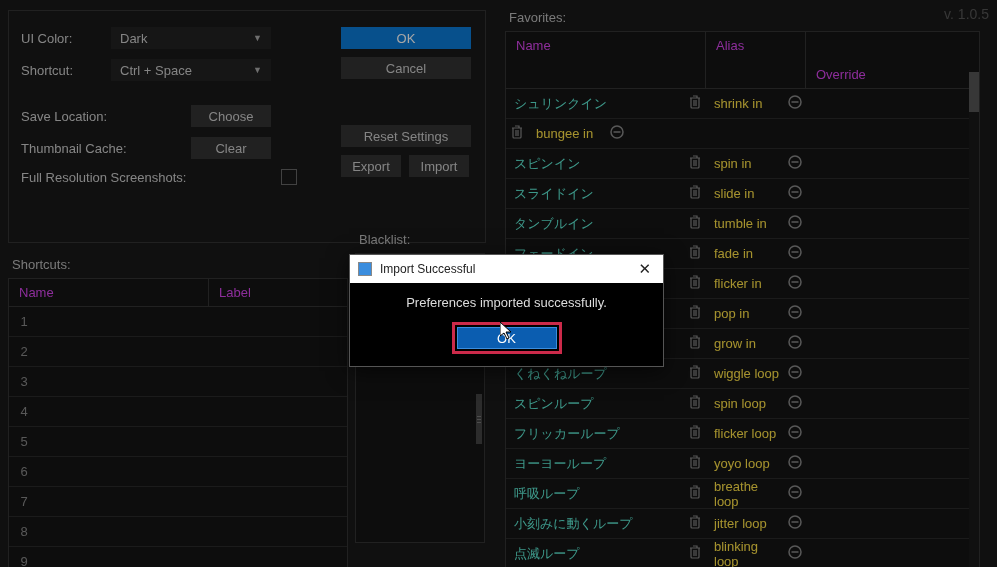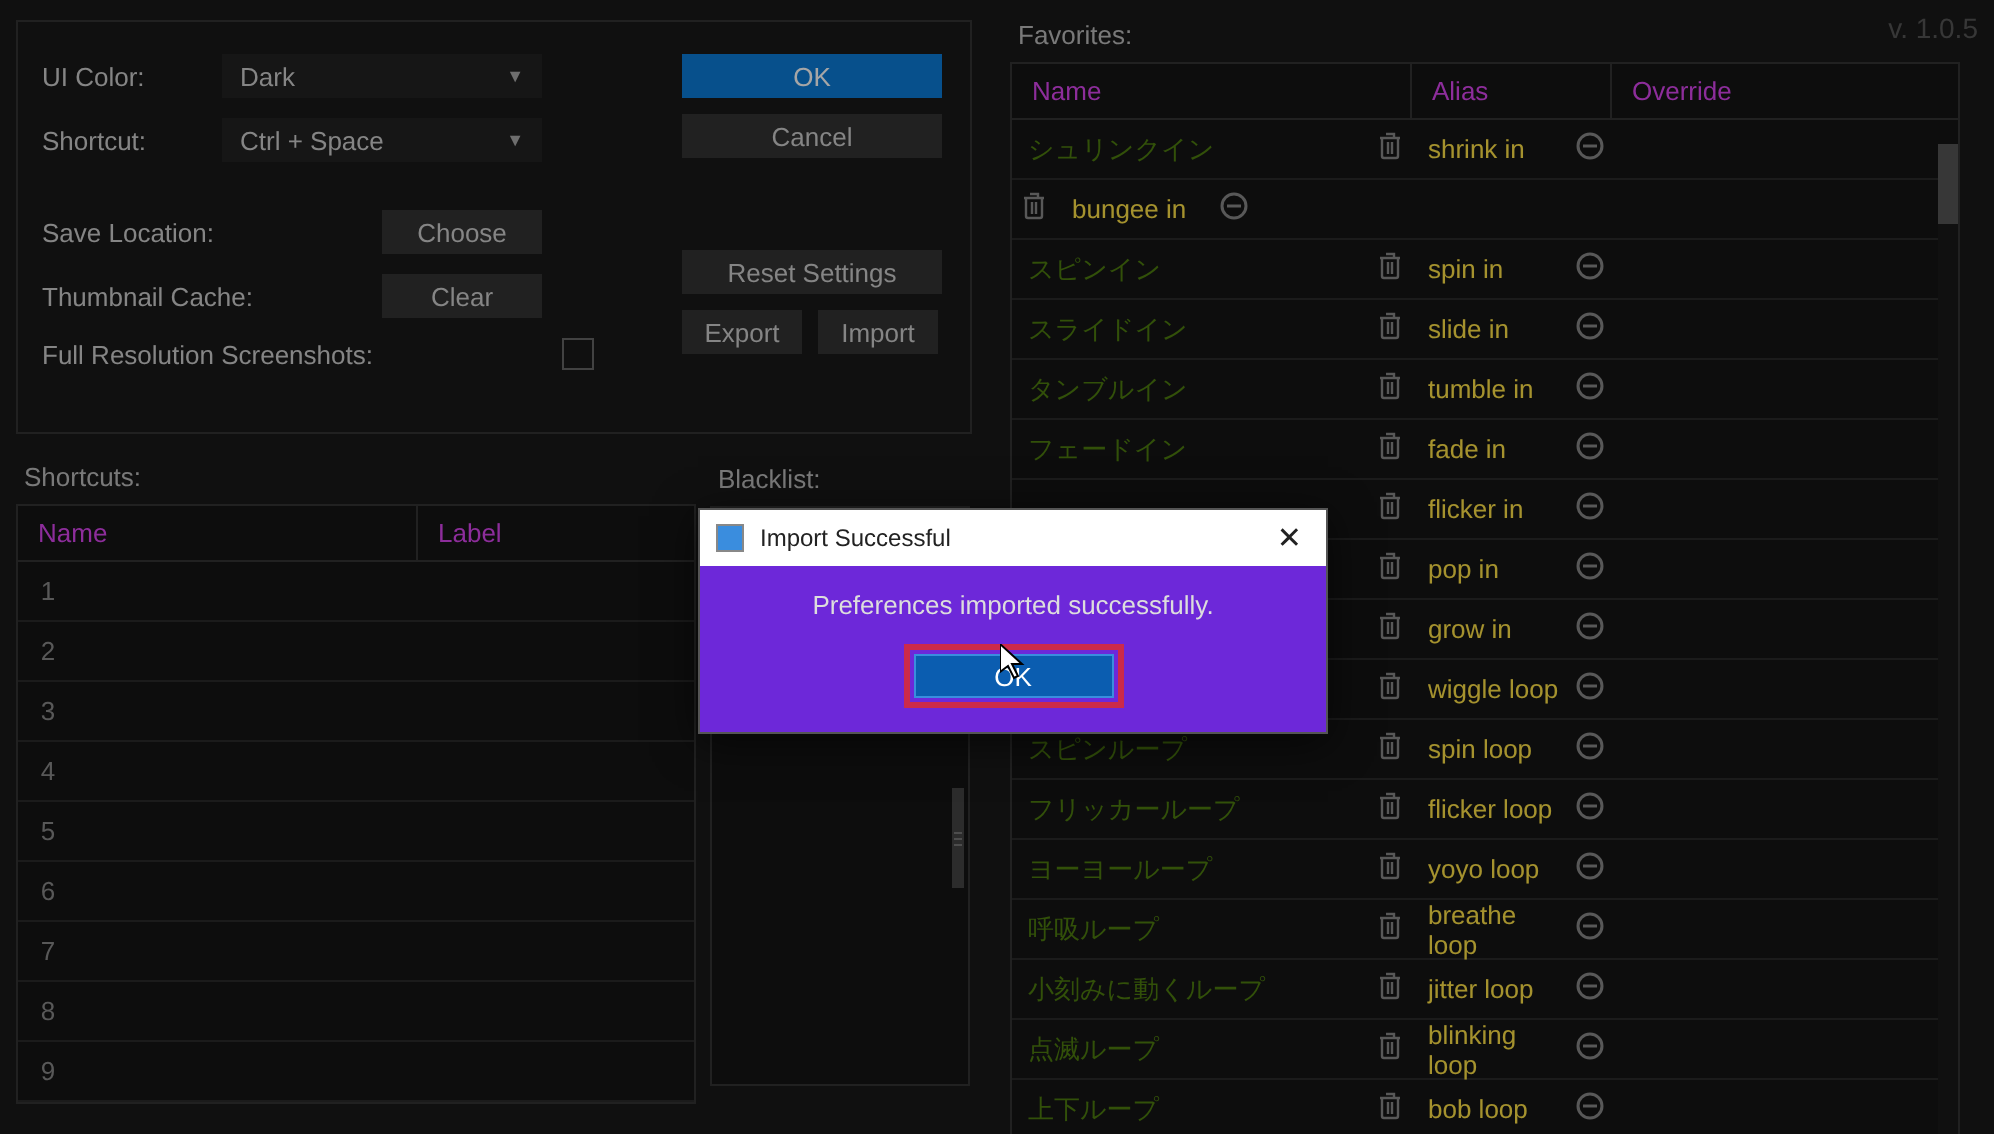--- a/index.html
+++ b/index.html
@@ -18,21 +18,21 @@
 }
 .left-col {
   position: absolute; left: 8px; top: 10px; width: 478px;
 }
 .right-col {
   position: absolute; left: 505px; top: 10px; width: 475px;
 }
 .settings-pane {
   border: 1px solid #333;
   padding: 16px 12px;
-  height: 207px;
+  height: 233px;
   position: relative;
 }
 .row { display: flex; align-items: center; margin-bottom: 10px; }
 .row .lbl { width: 90px; color: #ccc; }
 .row .wide-lbl { width: 160px; color: #ccc; }
 .select {
   background: #222; border: 1px solid #222;
   width: 160px; height: 22px; padding: 0 8px;
   display: flex; align-items: center; justify-content: space-between;
   color: #ccc; cursor: pointer;
@@ -93,27 +93,27 @@
   position: absolute; right: 2px; top: 140px;
   width: 6px; height: 50px; background: #444;
   display: flex; flex-direction: column; justify-content: center;
   align-items: center; gap: 2px;
 }
 .bl-drag div { width: 4px; height: 1px; background: #777; }
 
 .fav-hdr { display: flex; border-bottom: 1px solid #333; }
 .fav-hdr .th-name { width: 200px; }
 .fav-hdr .th-alias { width: 100px; }
-.fav-hdr .th-override { flex: 1; border-right: none; }
+.fav-hdr .th-override { flex: 1; border-right: none; margin-top: 29px; }
 .fav-body { height: 510px; overflow: hidden; position: relative; }
 .fav-row {
   display: flex; align-items: center; height: 30px;
   border-bottom: 1px solid #2a2a2a;
 }
-.fav-name { width: 178px; padding-left: 8px; color: #4d7c0f; }
+.fav-name { width: 178px; padding-left: 8px; color: #5eead4; }
 .fav-del {
   width: 22px; color: #888; cursor: pointer; text-align: center;
   font-size: 13px;
 }
 .fav-alias { width: 78px; padding-left: 8px; color: #fde047; }
 .fav-rem {
   width: 22px; color: #888; cursor: pointer; text-align: center;
   font-size: 16px; line-height: 16px;
 }
 .fav-scroll {
@@ -121,21 +121,21 @@
   background: #1a1a1a;
 }
 .fav-thumb {
   position: absolute; top: 0; width: 10px; height: 40px;
   background: #555;
 }
 
 
 .dialog {
   position: absolute; left: 349px; top: 254px;
-  width: 315px; background: #6d28d9;
+  width: 315px; background: #000000;
   border: 1px solid #555;
   box-shadow: 0 4px 20px rgba(0,0,0,0.6);
   z-index: 100;
 }
 .dialog-title {
   background: #fff; color: #222; height: 28px;
   display: flex; align-items: center; padding: 0 8px;
   font-size: 12px;
 }
 .dialog-title .iconbox {

